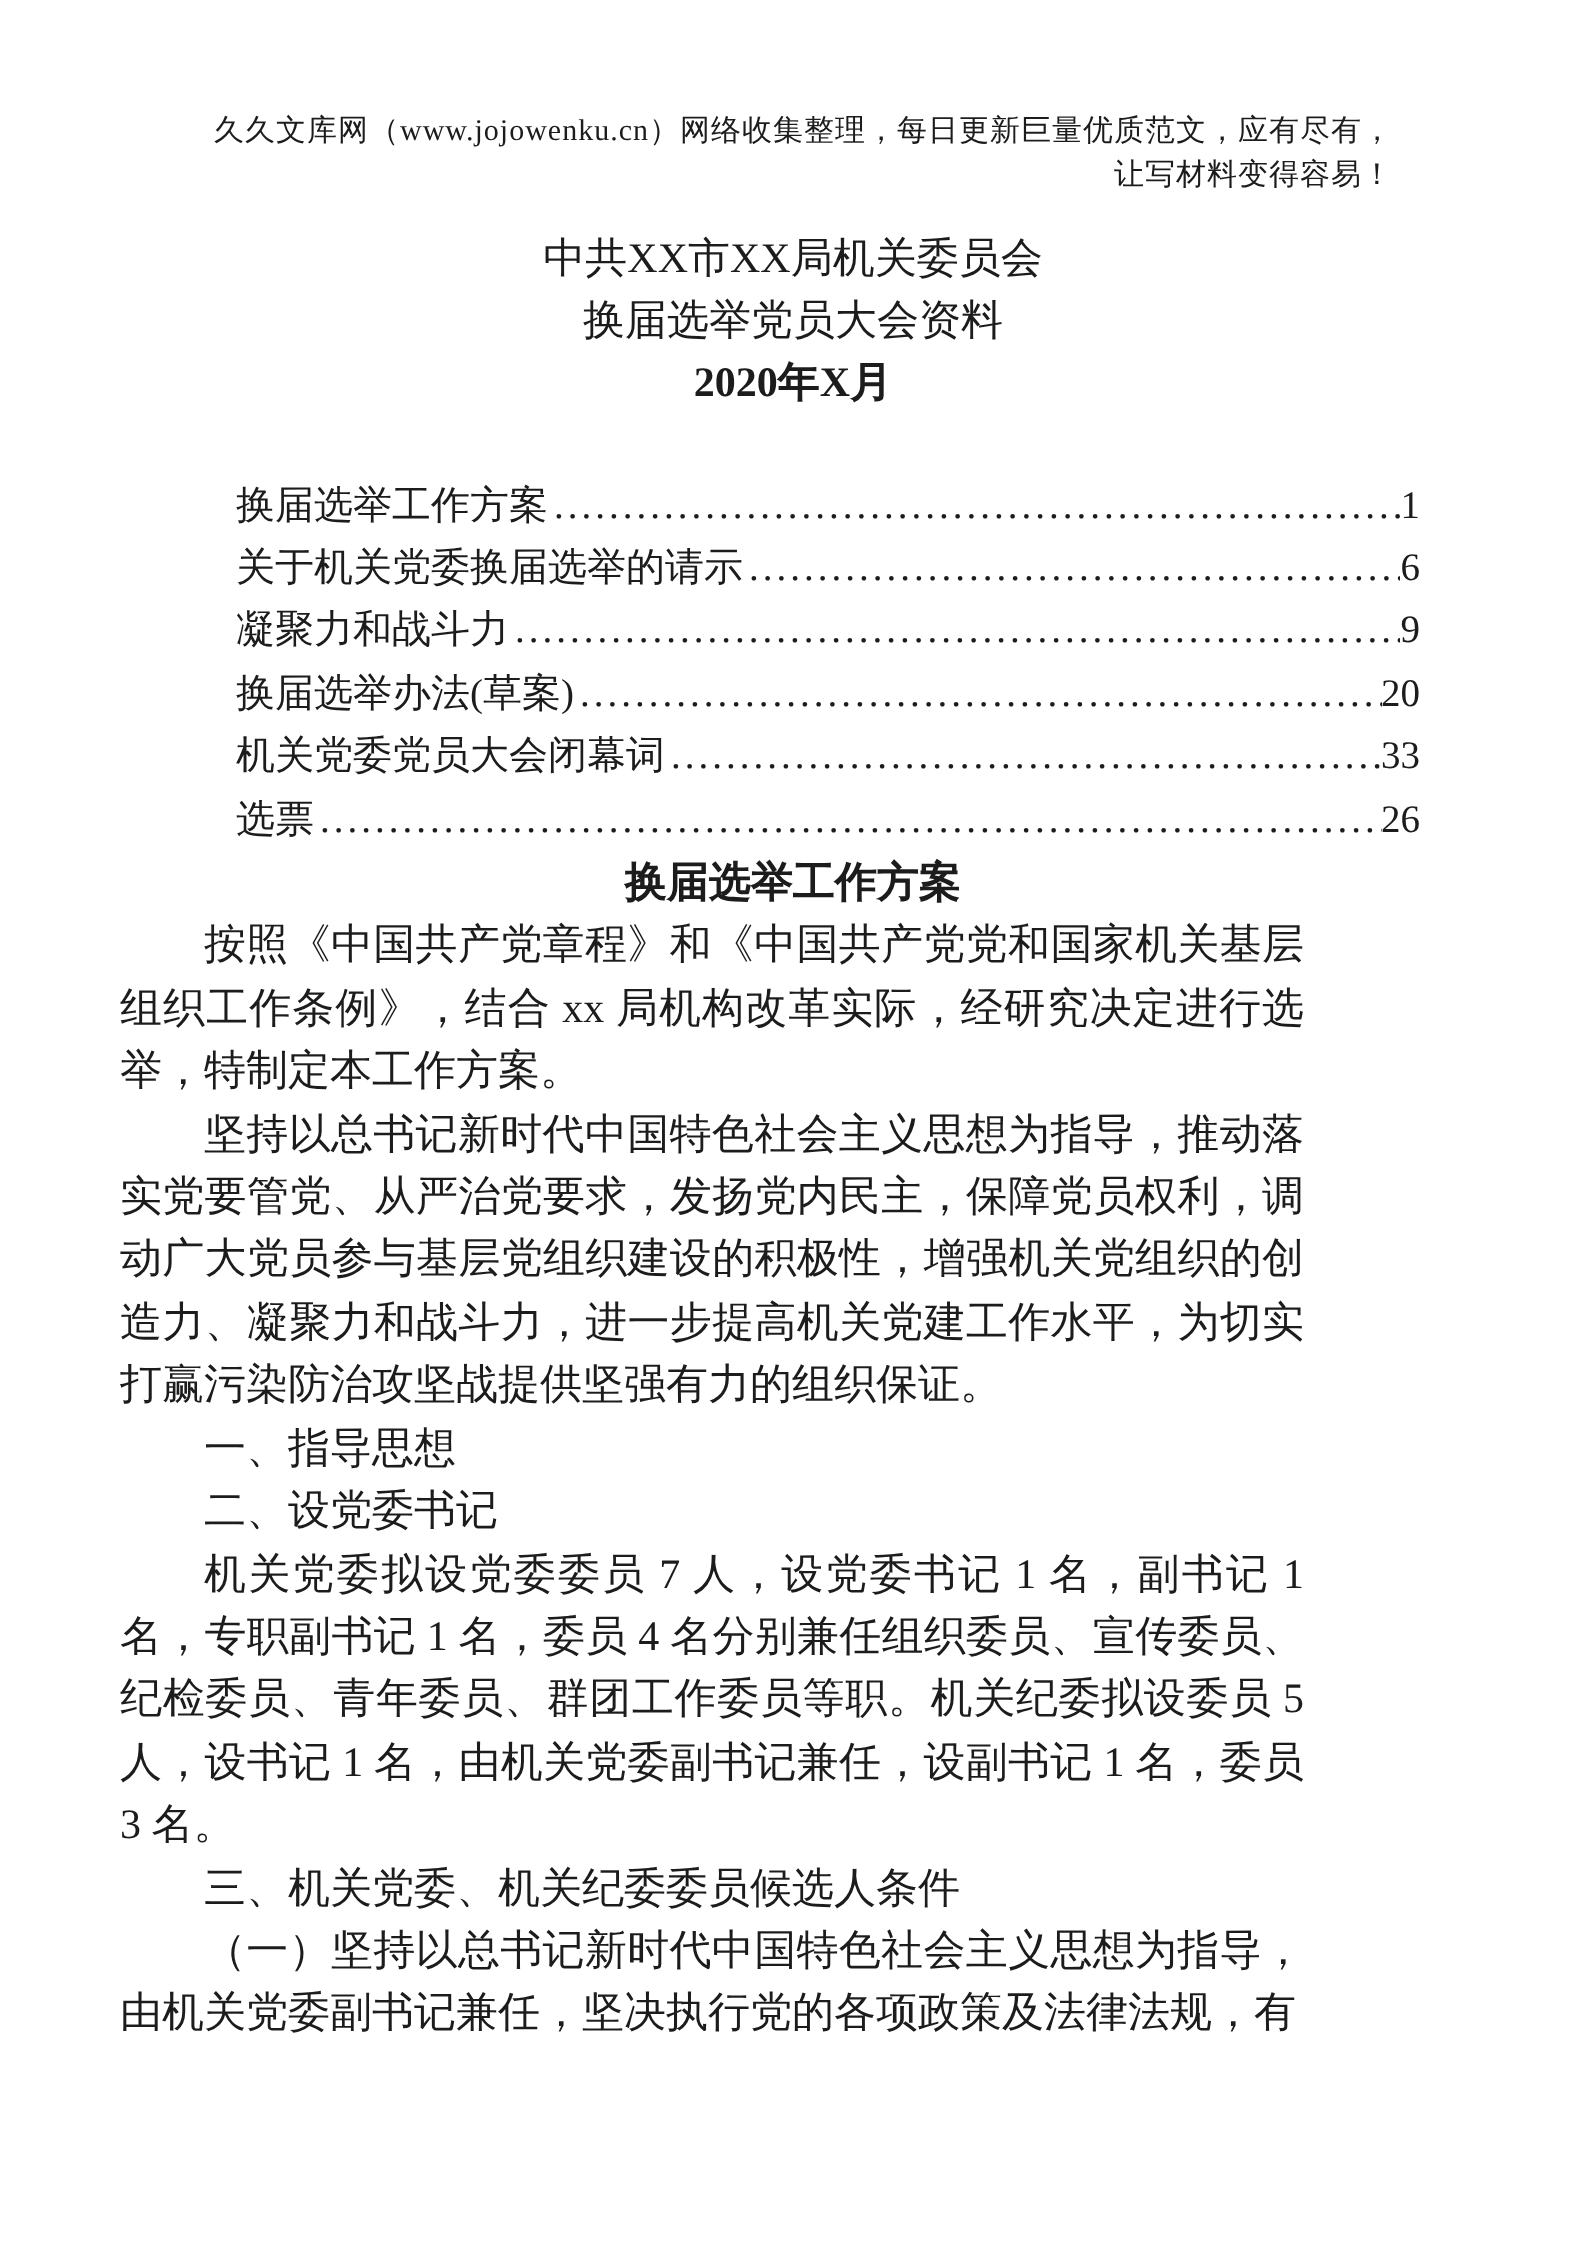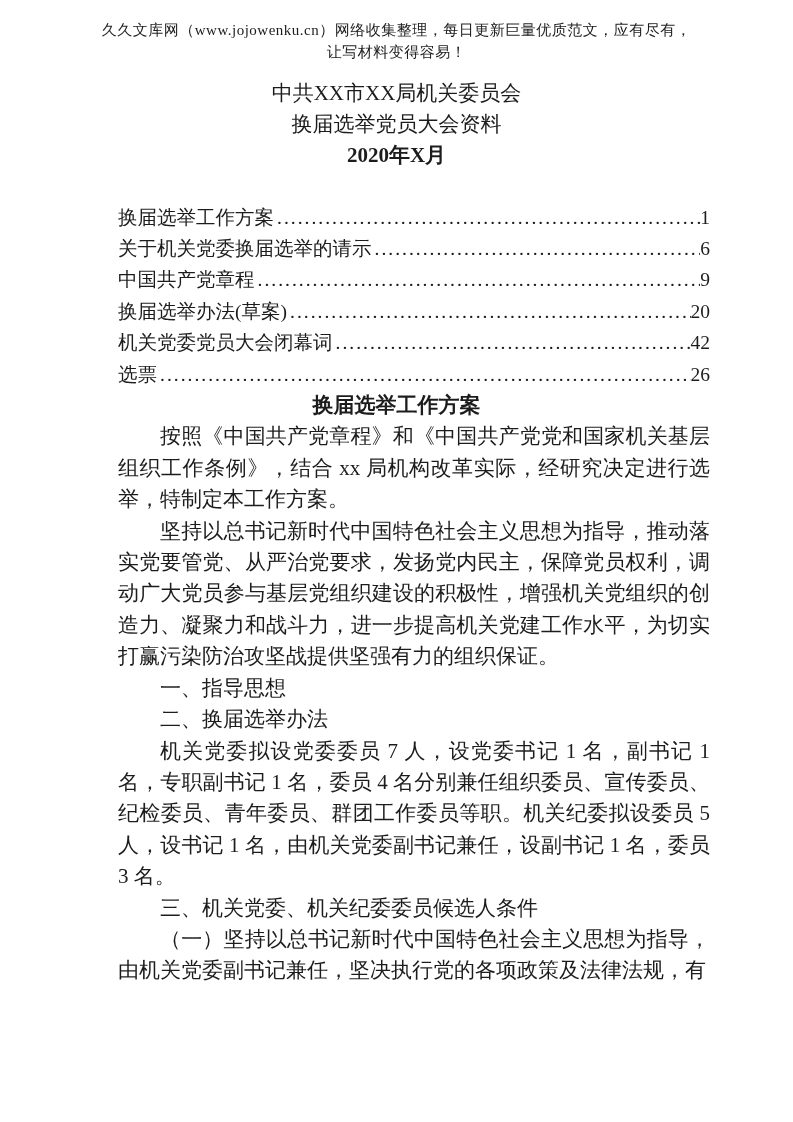--- a/index.html
+++ b/index.html
@@ -9,24 +9,24 @@
     height: 1122px;
     margin: 0 auto;
     background: #ffffff;
     overflow: hidden;
     font-family: "Liberation Serif", "DejaVu Serif", serif;
     color: #1c1c1c;
     box-sizing: border-box;
   }
   
   .wm-header {
-    padding-top: 20px;
+    padding-top: 56px;
     width: 600px;
     margin: 0 auto;
-    text-align: center;
+    text-align: right;
     font-size: 15px;
     line-height: 21.5px;
     letter-spacing: 0.5px;
   }
   
   .title-block { margin-top: 15px; text-align: center; }
   .title-line { font-size: 21px; line-height: 31.2px; }
   .title-line.bold { font-weight: bold; }
   
   .toc {
@@ -50,21 +50,21 @@
   .toc-page { flex: 0 0 auto; white-space: nowrap; }
   
   .section-heading {
     margin: 0;
     text-align: center;
     font-size: 21px;
     font-weight: bold;
     line-height: 31.4px;
   }
   .body-text {
-    margin-left: 118px;
+    margin-left: 60px;
     width: 592px;
     font-size: 21px;
     line-height: 31.4px;
     text-align: justify;
   }
   .body-text p {
     margin: 0;
     text-indent: 2em;
   }
 </style>
@@ -86,46 +86,46 @@
         <span class="toc-label">换届选举工作方案</span>
         <span class="toc-dots"></span>
         <span class="toc-page">1</span>
       </div>
       <div class="toc-row">
         <span class="toc-label">关于机关党委换届选举的请示</span>
         <span class="toc-dots"></span>
         <span class="toc-page">6</span>
       </div>
       <div class="toc-row">
-        <span class="toc-label">中国共产党章程</span>
+        <span class="toc-label">凝聚力和战斗力</span>
         <span class="toc-dots"></span>
         <span class="toc-page">9</span>
       </div>
       <div class="toc-row">
         <span class="toc-label">换届选举办法(草案)</span>
         <span class="toc-dots"></span>
         <span class="toc-page">20</span>
       </div>
       <div class="toc-row">
         <span class="toc-label">机关党委党员大会闭幕词</span>
         <span class="toc-dots"></span>
-        <span class="toc-page">42</span>
+        <span class="toc-page">33</span>
       </div>
       <div class="toc-row">
         <span class="toc-label">选票</span>
         <span class="toc-dots"></span>
         <span class="toc-page">26</span>
       </div>
     </div>
 
   <h2 class="section-heading">换届选举工作方案</h2>
 
   <div class="body-text">
       <p>按照《中国共产党章程》和《中国共产党党和国家机关基层组织工作条例》，结合 xx 局机构改革实际，经研究决定进行选举，特制定本工作方案。</p>
       <p>坚持以总书记新时代中国特色社会主义思想为指导，推动落实党要管党、从严治党要求，发扬党内民主，保障党员权利，调动广大党员参与基层党组织建设的积极性，增强机关党组织的创造力、凝聚力和战斗力，进一步提高机关党建工作水平，为切实打赢污染防治攻坚战提供坚强有力的组织保证。</p>
       <p>一、指导思想</p>
-      <p>二、换届选举办法</p>
+      <p>二、设党委书记</p>
       <p>机关党委拟设党委委员 7 人，设党委书记 1 名，副书记 1 名，专职副书记 1 名，委员 4 名分别兼任组织委员、宣传委员、纪检委员、青年委员、群团工作委员等职。机关纪委拟设委员 5 人，设书记 1 名，由机关党委副书记兼任，设副书记 1 名，委员 3 名。</p>
       <p>三、机关党委、机关纪委委员候选人条件</p>
       <p>（一）坚持以总书记新时代中国特色社会主义思想为指导，由机关党委副书记兼任，坚决执行党的各项政策及法律法规，有</p>
     </div>
 
 </div>
 
 </body></html>

